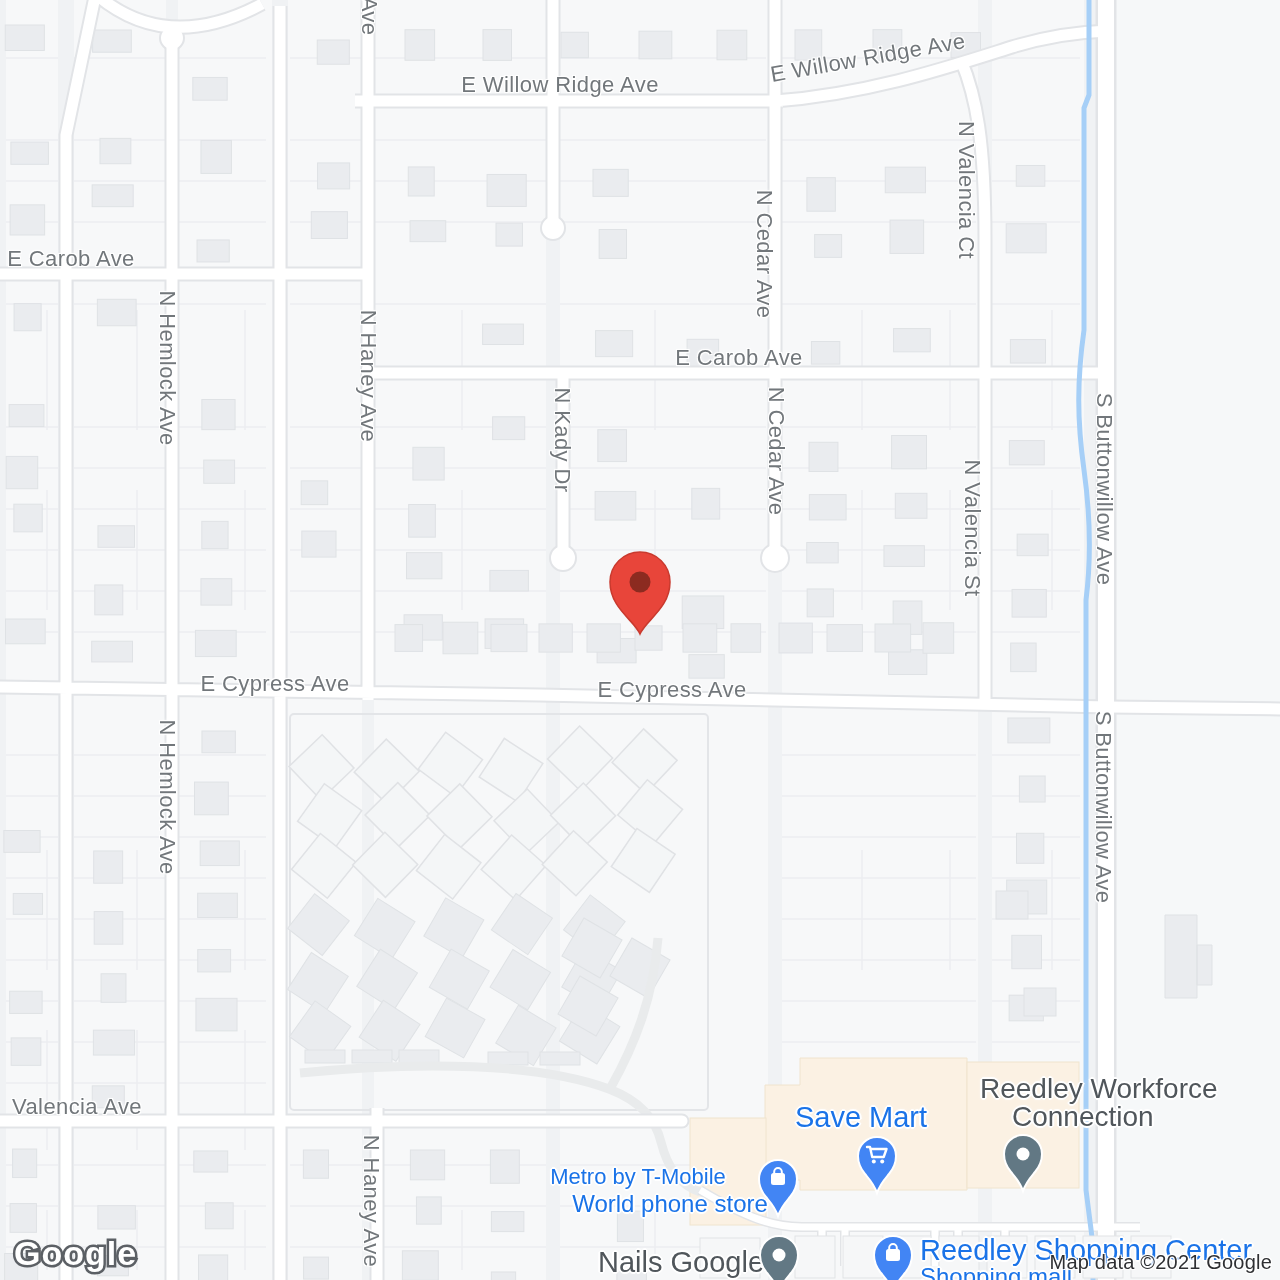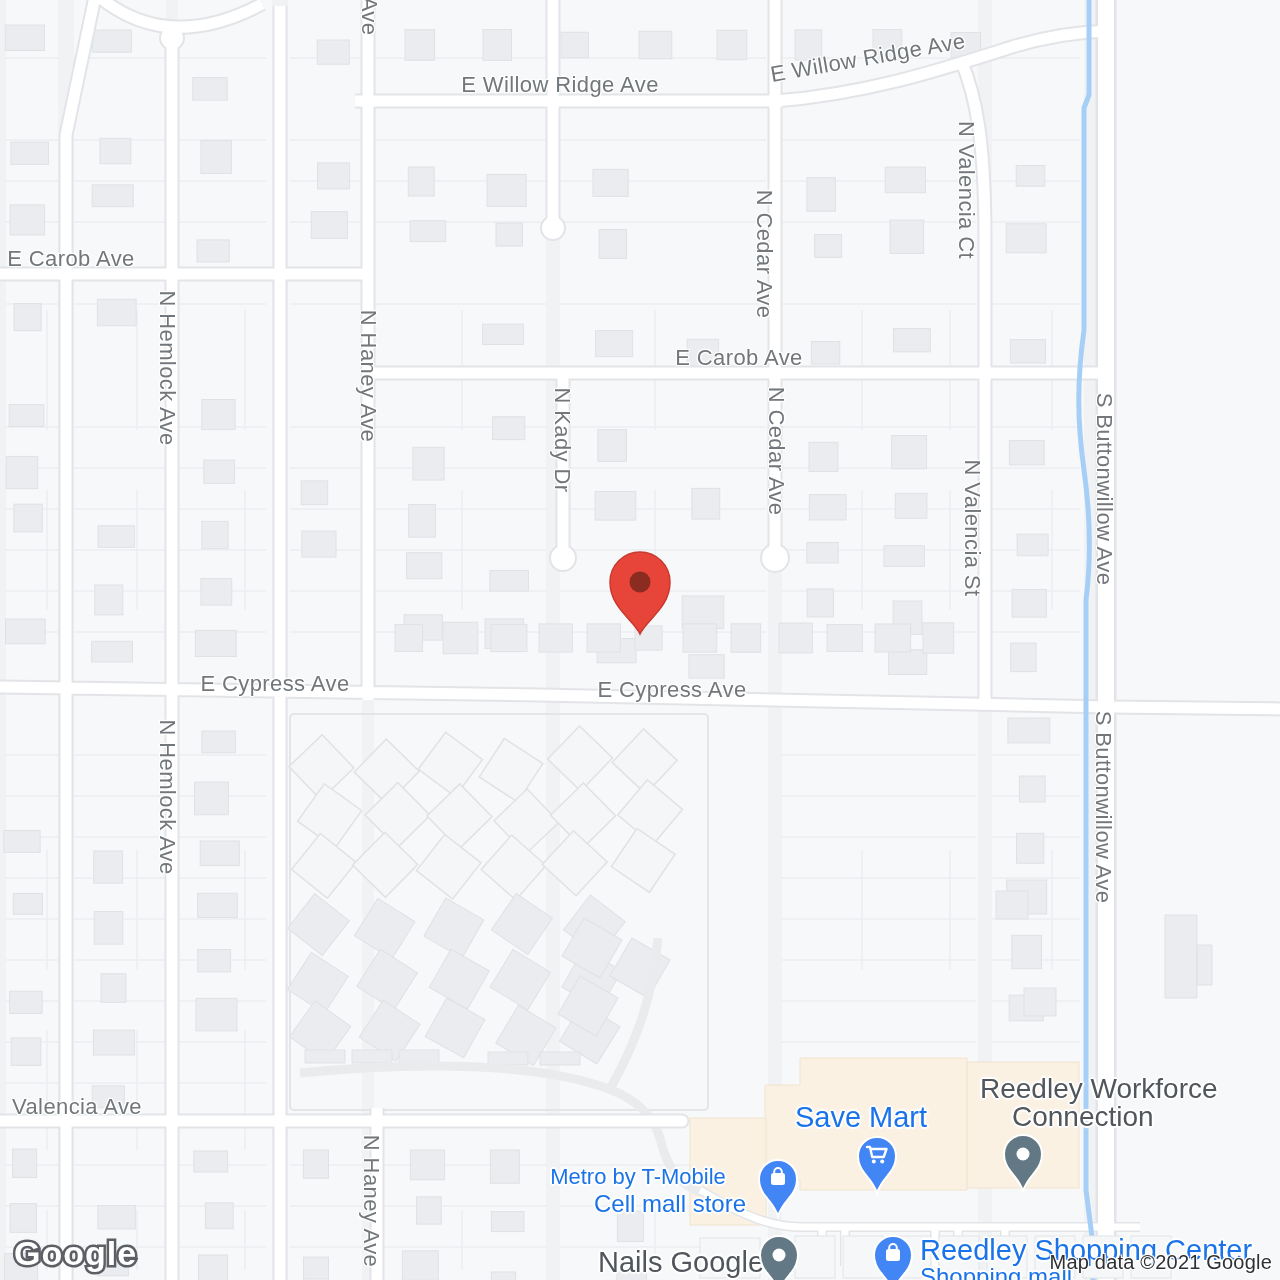--- a/index.html
+++ b/index.html
@@ -496,21 +496,21 @@
         <svg width="48" height="64" viewBox="-24 -60 48 64">
           <path d="M0,0 C-3,-9 -7,-13 -12,-19 C-17,-25 -19,-30 -19,-37 A19,19 0 1 1 19,-37 C19,-30 17,-25 12,-19 C7,-13 3,-9 0,0 Z" stroke="#FFFFFF" stroke-width="2" fill="var(--pin-blue)"></path>
           <g>
             <path d="M-10,-46 h3 l2.2,10 h11.5 l2.8,-8 H-5.5" fill="none" stroke="#fff" stroke-width="2.4" stroke-linejoin="round" stroke-linecap="round"></path>
             <circle cx="-3.2" cy="-31.5" r="2" fill="#fff"></circle>
             <circle cx="5.2" cy="-31.5" r="2" fill="#fff"></circle>
           </g>
         </svg>
       </div>
       <span class="poi-line poi-blue" style="font-size: 22px; top: 1177px; left: 638px; transform: translate(-50%, -50%);">Metro by T-Mobile</span>
-      <span class="poi-line poi-blue" style="font-size: 24px; top: 1204px; left: 670px; transform: translate(-50%, -50%);">Cell mall store</span>
+      <span class="poi-line poi-blue" style="font-size: 24px; top: 1204px; left: 670px; transform: translate(-50%, -50%);">World phone store</span>
       <div class="pin" style="left: 754px; top: 1156px;">
         <svg width="48" height="64" viewBox="-24 -60 48 64">
           <path d="M0,0 C-3,-9 -7,-13 -12,-19 C-17,-25 -19,-30 -19,-37 A19,19 0 1 1 19,-37 C19,-30 17,-25 12,-19 C7,-13 3,-9 0,0 Z" stroke="#FFFFFF" stroke-width="2" fill="var(--pin-blue)"></path>
           <g>
             <rect x="-7" y="-43" width="14" height="12" rx="2.5" fill="#fff"></rect>
             <path d="M-3.8,-42 v-2.2 a3.8,3.8 0 0 1 7.6,0 V-42" fill="none" stroke="#fff" stroke-width="2"></path>
           </g>
         </svg>
       </div>
       <span class="poi-line poi-dark" style="font-size: 29px; top: 1262px; left: 681px; transform: translate(-50%, -50%);">Nails Google</span>

